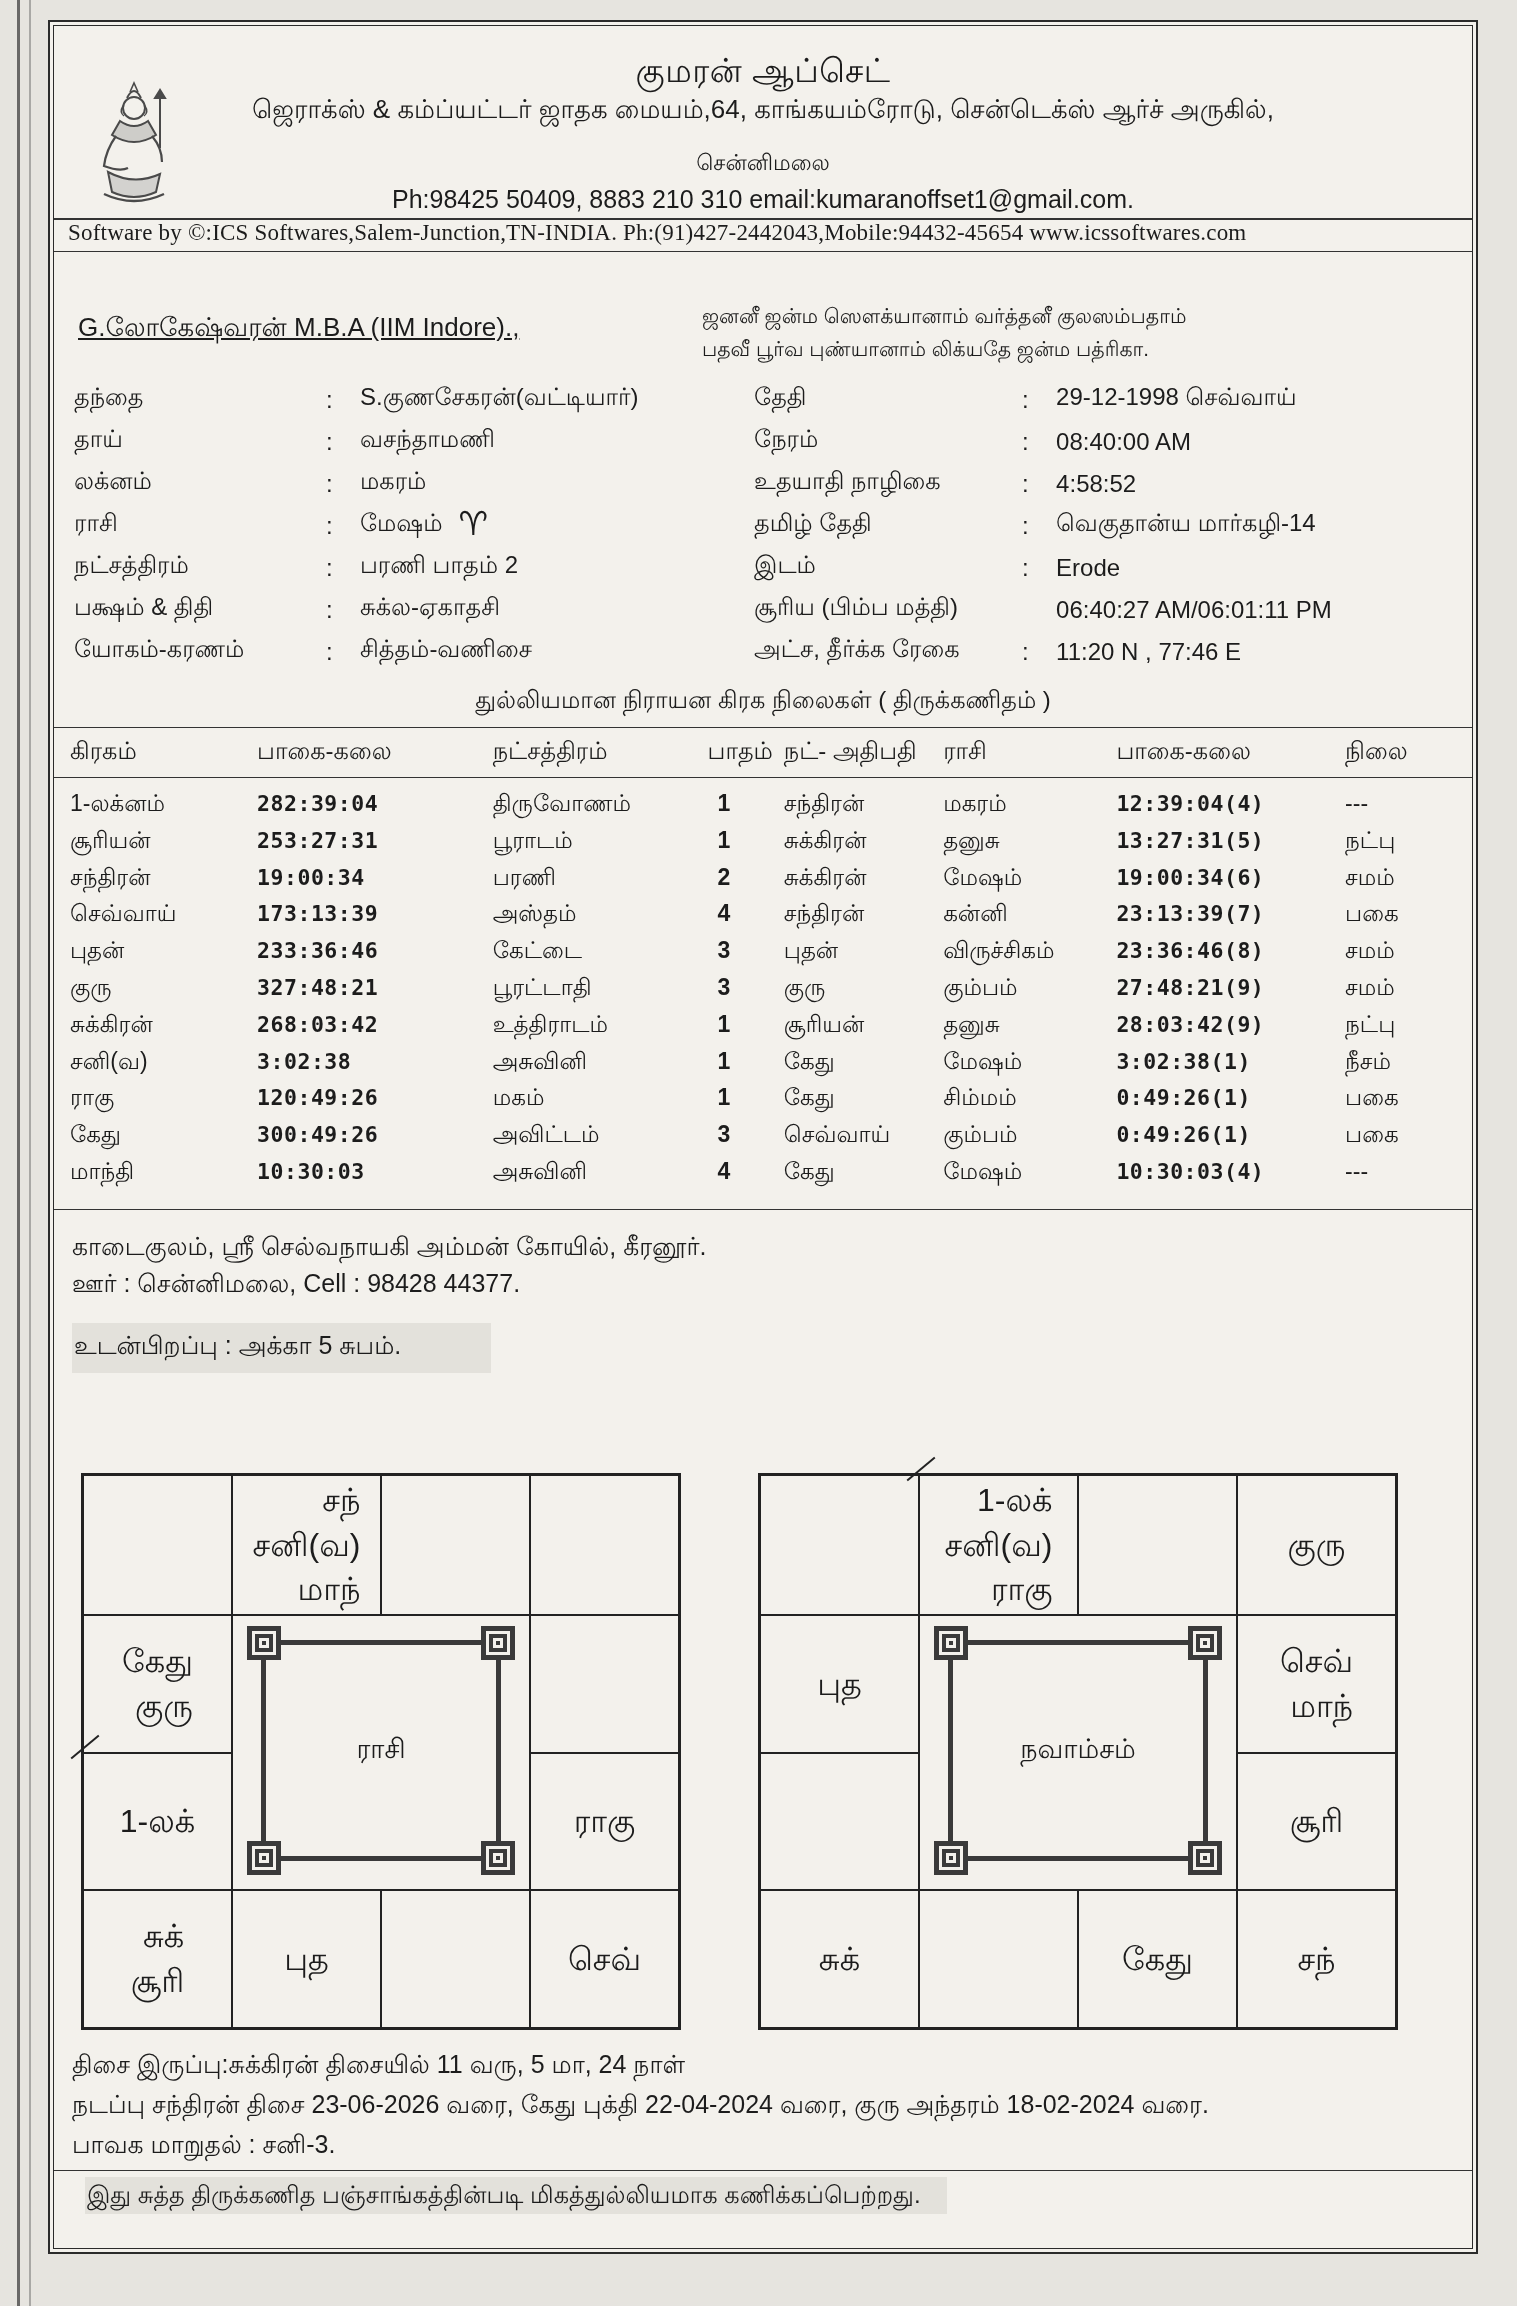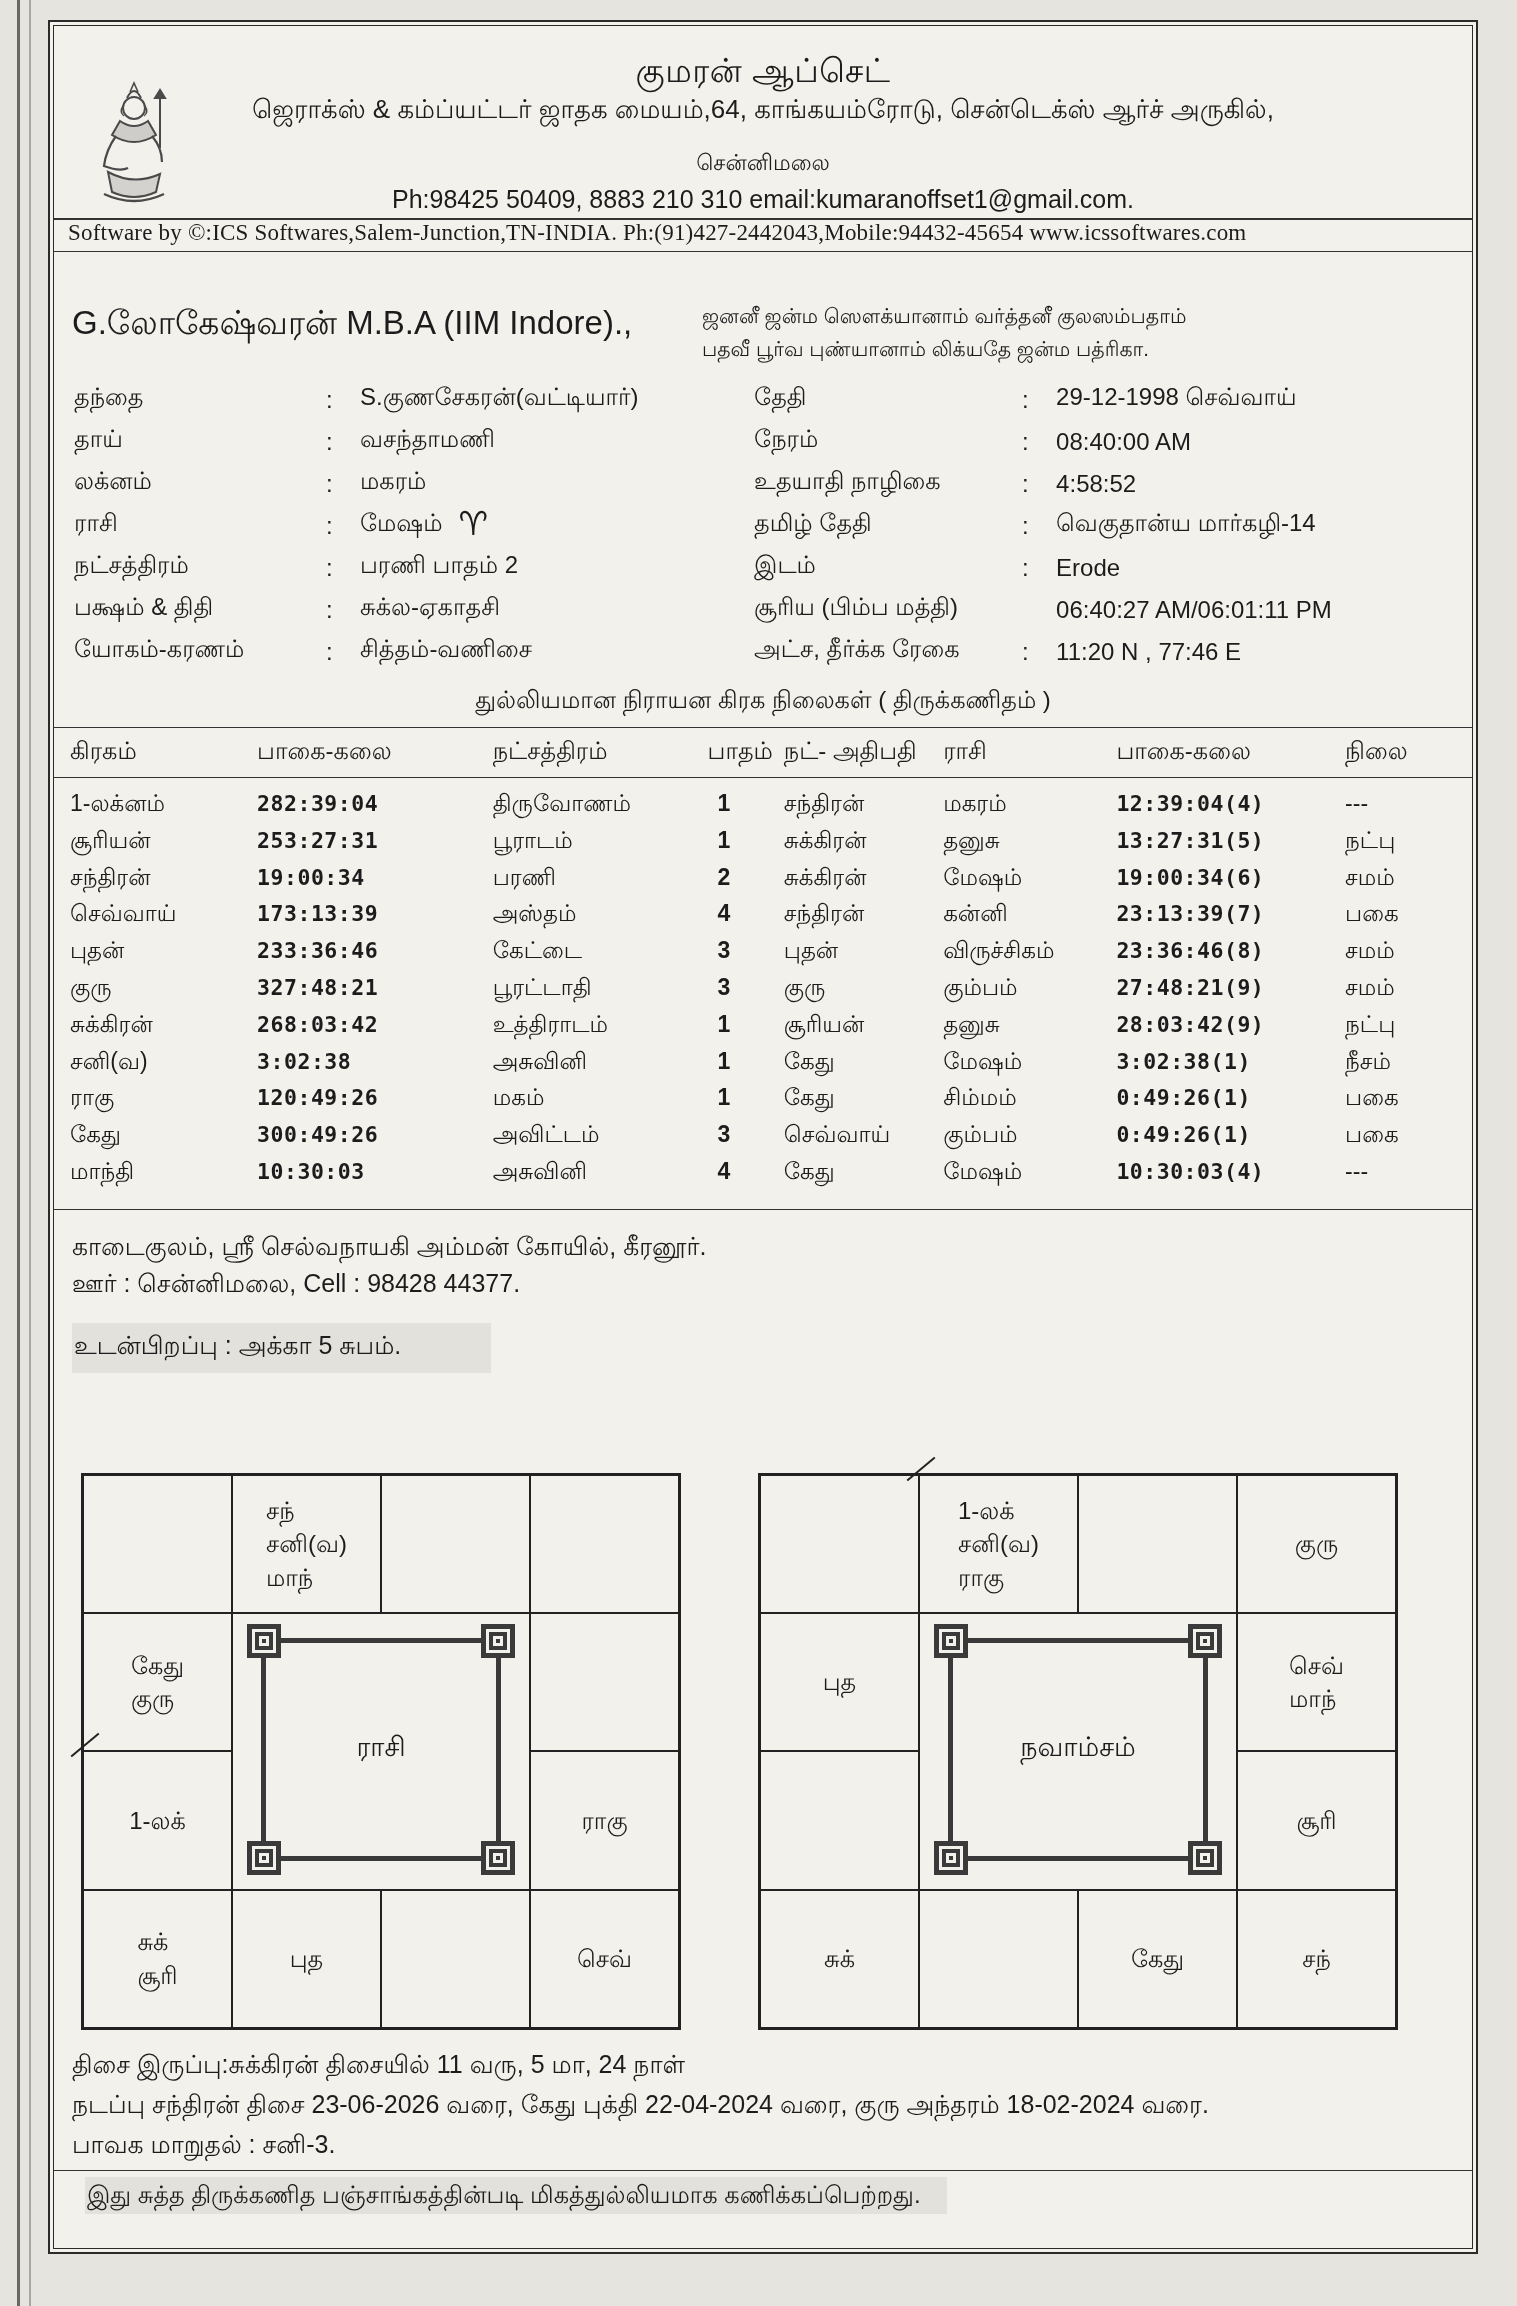--- a/index.html
+++ b/index.html
@@ -32,21 +32,21 @@
   .rule{border:0;border-top:2.5px solid #333;margin:0;}
   .rule-thin{border:0;border-top:1.8px solid #333;margin:0;}
 
   .software-line{
     font-family:"Liberation Serif",serif;font-size:23px;
     padding:0 14px 5px;letter-spacing:.2px;
   }
 
   
   .name-row{position:relative;height:104px;}
-  .person-name{position:absolute;left:18px;bottom:10px;font-size:33px;}
+  .person-name{position:absolute;left:24px;bottom:10px;font-size:26px;text-decoration:underline;}
   .sloka{position:absolute;left:648px;top:6px;font-size:20.5px;line-height:1.6;margin-top:42px;}
 
   
   .details{display:grid;grid-template-columns:49% 51%;padding:16px 10px 8px 20px;}
   .drow{display:flex;align-items:flex-end;min-height:42px;font-size:24px;}
   .dlabel{width:252px;flex:none;}
   .dcolon{width:34px;flex:none;text-align:left;}
   .dvalue{flex:1;}
   .dsym{font-family:"DejaVu Sans",sans-serif;font-size:33px;margin-left:16px;position:relative;top:4px;}
   .dcol-right .dlabel{width:268px;}
@@ -72,21 +72,21 @@
   
   .charts{display:flex;gap:77px;margin:100px 0 0 27px;}
   .schart{border:2.5px solid #222;box-sizing:border-box;background:#f3f1ec;}
   .schart-rasi{width:600px;height:557px;}
   .schart-nav{width:640px;height:557px;}
   .schart-grid{display:grid;width:100%;height:100%;
     grid-template-columns:repeat(4,1fr);grid-template-rows:repeat(4,1fr);}
   .cell{
     border:1.5px solid #222;position:relative;box-sizing:border-box;
     display:flex;flex-direction:column;justify-content:space-evenly;align-items:center;
-    font-size:24px;line-height:1.4;text-align:left;white-space:pre-line;padding:2px;
+    font-size:32px;line-height:1.4;text-align:right;white-space:pre-line;padding:2px;
   }
   .r1c1{grid-area:1/1}.r1c2{grid-area:1/2}.r1c3{grid-area:1/3}.r1c4{grid-area:1/4}
   .r2c1{grid-area:2/1}.r2c4{grid-area:2/4}
   .r3c1{grid-area:3/1}.r3c4{grid-area:3/4}
   .r4c1{grid-area:4/1}.r4c2{grid-area:4/2}.r4c3{grid-area:4/3}.r4c4{grid-area:4/4}
   .center-cell{grid-area:2/2/4/4;border:1.5px solid #222;position:relative;box-sizing:border-box;}
   .orn-box{position:absolute;inset:24px 28px 28px 28px;border:5px solid #3a3a3a;
     display:flex;align-items:center;justify-content:center;}
   .center-label{font-size:27px;}
   .knot{position:absolute;width:34px;height:34px;border:5px solid #3a3a3a;background:#f3f1ec;box-sizing:border-box;}

